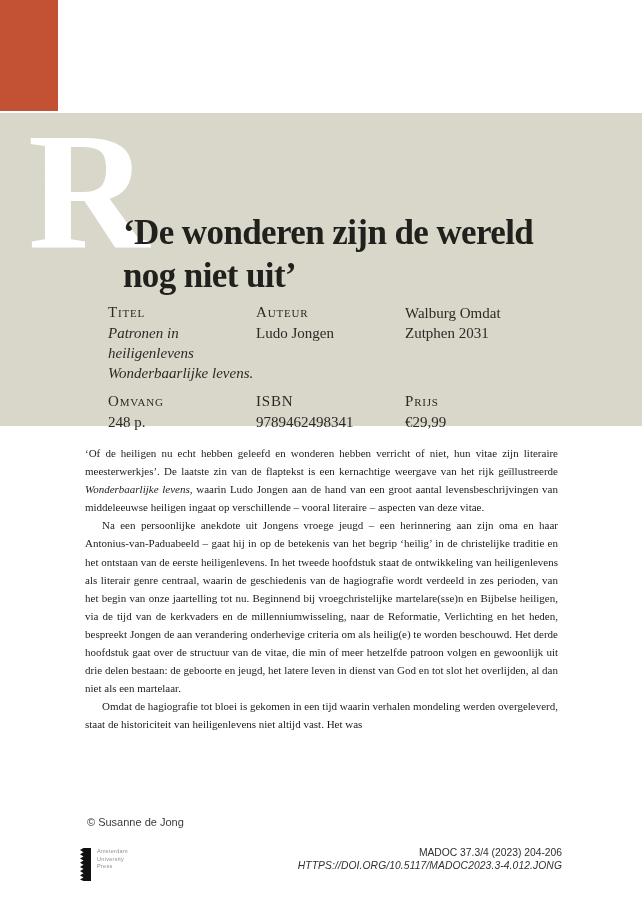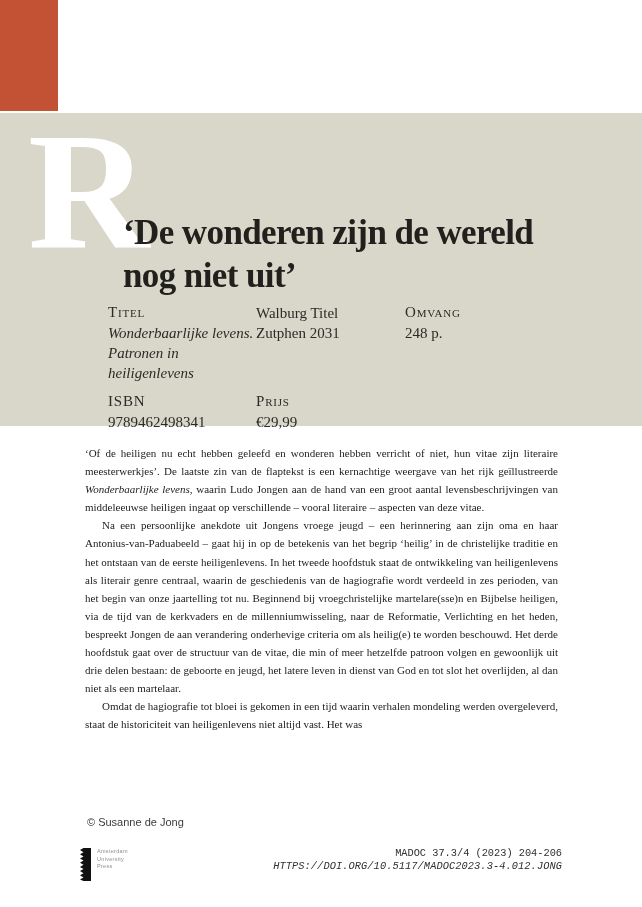--- a/index.html
+++ b/index.html
@@ -101,21 +101,21 @@
     font-size: 5.5px;
     line-height: 7.5px;
     letter-spacing: 0.3px;
     color: #8e8e8c;
   }
   .press-text span { display: block; }
   .journal-ref {
     position: absolute;
     right: 80px; top: 847px;
     text-align: right;
-    font-family: Liberation Mono, monospace;
+    font-family: Liberation Sans, sans-serif;
     font-size: 10.3px;
     line-height: 12.5px;
     color: #2f2f2d;
   }
   .journal-ref .doi {
     font-style: italic;
     letter-spacing: 0.1px;
   }
 </style>
 </head>
@@ -128,25 +128,29 @@
   <div class="band">
     <div class="drop-cap">R</div>
     <h1 class="review-title">
       <span>‘De wonderen zijn de wereld</span>
       <span>nog niet uit’</span>
     </h1>
 
     <div class="meta-grid">
       <div class="meta-cell">
         <div class="meta-label">Titel</div>
+        <div class="meta-value italic">Patronen in heiligenlevens</div>
         <div class="meta-value italic">Wonderbaarlijke levens.</div>
-        <div class="meta-value italic">Patronen in heiligenlevens</div>
       </div>
       <div class="meta-cell">
-        <div class="meta-value">Walburg Titel</div>
+        <div class="meta-label">Auteur</div>
+        <div class="meta-value">Ludo Jongen</div>
+      </div>
+      <div class="meta-cell">
+        <div class="meta-value">Walburg Omdat</div>
         <div class="meta-value">Zutphen 2031</div>
       </div>
       <div class="meta-cell">
         <div class="meta-label">Omvang</div>
         <div class="meta-value">248 p.</div>
       </div>
       <div class="meta-cell">
         <div class="meta-label">ISBN</div>
         <div class="meta-value">9789462498341</div>
       </div>

